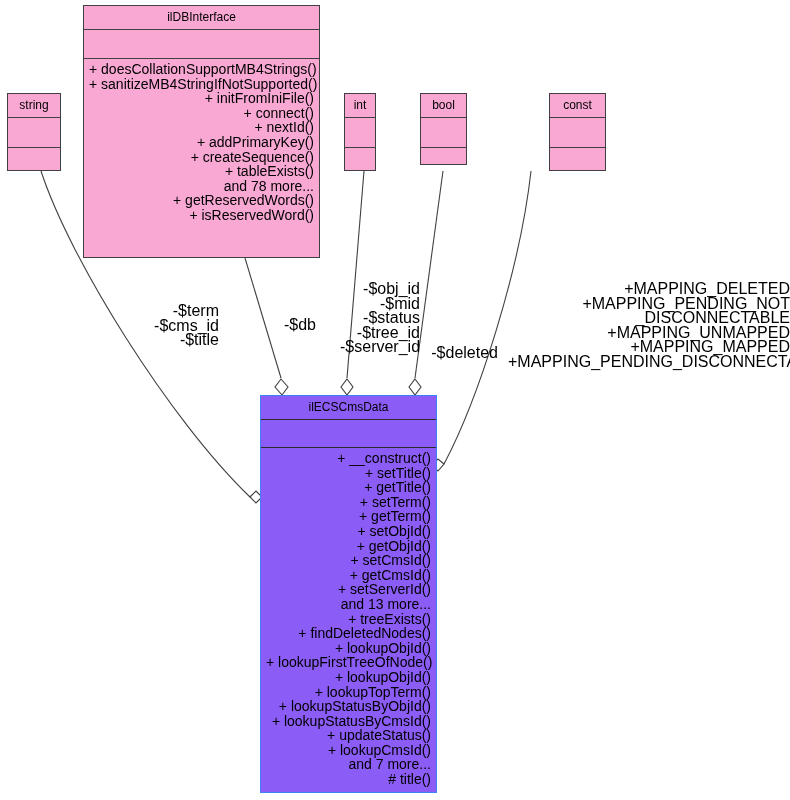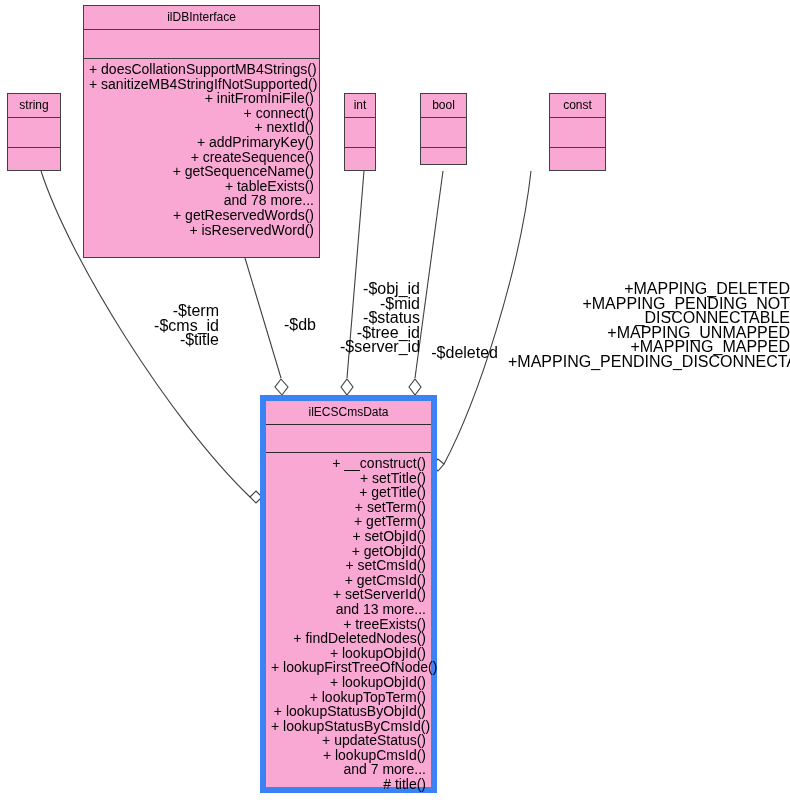--- a/index.html
+++ b/index.html
@@ -31,22 +31,22 @@
   }
   .uml-class {
     position: absolute;
     box-sizing: border-box;
     border: 1px solid #404040;
     background: #f9a8d4;
     display: flex;
     flex-direction: column;
   }
   .uml-class.highlighted {
-    background: #f9a8d4;
-    border: 6px solid #3b82f6;
+    background: #8b5cf6;
+    border: 1px solid #3b82f6;
   }
   .uml-class .title-row {
     text-align: center;
     font-size: 12px;
     color: #000000;
     padding: 4px 4px 5px 4px;
     border-bottom: 1px solid #404040;
     line-height: 14px;
     white-space: nowrap;
   }
@@ -119,21 +119,20 @@
     <div class="title-row">ilDBInterface</div>
     <div class="attr-row"></div>
     <div class="ops-row">
       <div class="op">+ doesCollationSupportMB4Strings()</div>
       <div class="op">+ sanitizeMB4StringIfNotSupported()</div>
       <div class="op">+ initFromIniFile()</div>
       <div class="op">+ connect()</div>
       <div class="op">+ nextId()</div>
       <div class="op">+ addPrimaryKey()</div>
       <div class="op">+ createSequence()</div>
-      <div class="op">+ getSequenceName()</div>
       <div class="op">+ tableExists()</div>
       <div class="op">and 78 more...</div>
       <div class="op">+ getReservedWords()</div>
       <div class="op">+ isReservedWord()</div>
     </div>
   </div>
 
   <div class="uml-class small-class" id="cls-string" style="left:7px; top:93px; width:54px; height:78px;">
     <div class="title-row">string</div>
     <div class="attr-row"></div>

